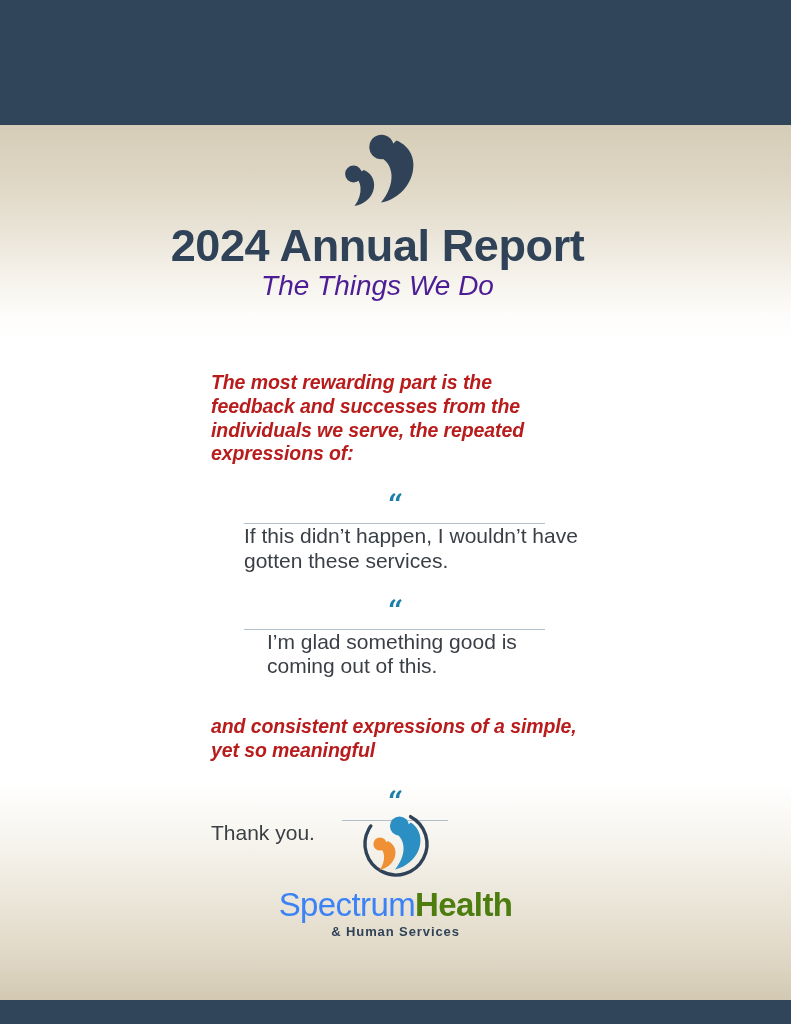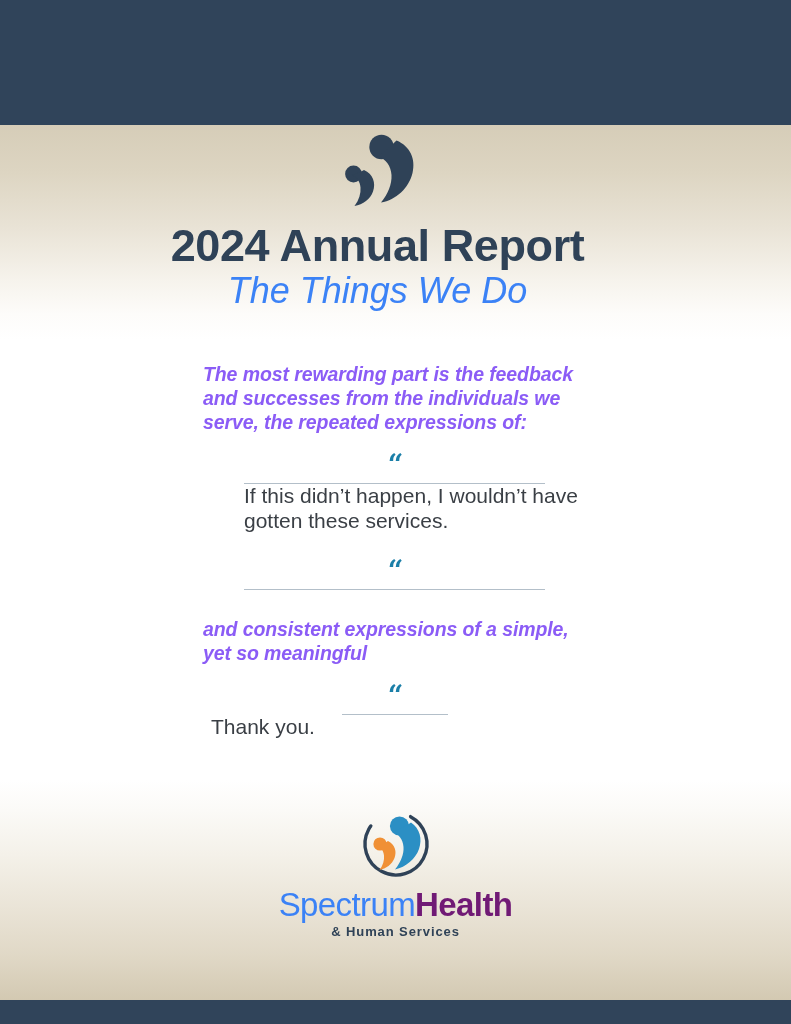--- a/index.html
+++ b/index.html
@@ -75,42 +75,42 @@
   .report-title {
     margin: 12px 0 0 0;
     font-size: 45px;
     font-weight: bold;
     color: #2f4257;
     letter-spacing: -0.4px;
     line-height: 1.05;
   }
   .report-subtitle {
     margin: 2px 0 0 0;
-    font-size: 36px;
+    font-size: 28px;
     font-style: italic;
     font-weight: normal;
-    color: #3b82f6;
+    color: #4c1d95;
     line-height: 1.1;
   }
 
   
   .content {
     position: absolute;
     left: 203px;
     top: 363px;
     width: 385px;
   }
 
   .lead, .closer {
     font-size: 19.5px;
     font-style: italic;
     font-weight: bold;
-    color: #8b5cf6;
+    color: #b91c1c;
     line-height: 1.22;
-    margin: 0;
+    margin: 8px;
     letter-spacing: -0.1px;
   }
 
   .quote-block { margin: 0; }
 
   .quote-rule-wrap {
     position: relative;
     height: 26px;
   }
   .quote-rule-wrap .qmark {
@@ -167,21 +167,21 @@
     font-size: 33px;
     line-height: 1;
     letter-spacing: -0.6px;
     white-space: nowrap;
   }
   .wm-spectrum {
     color: #3b82f6;
     font-weight: normal;
   }
   .wm-health {
-    color: #701a75;
+    color: #4d7c0f;
     font-weight: bold;
   }
   .tagline {
     margin: 3px 0 0 0;
     font-size: 13px;
     font-weight: bold;
     color: #2f4257;
     letter-spacing: 0.9px;
   }
 </style>
@@ -236,20 +236,21 @@
       <p class="quote-text quote-indent-1">If this didn’t happen, I wouldn’t have gotten these services.</p>
     </div>
 
     <div class="sp-2"></div>
 
     <div class="quote-block">
       <div class="quote-rule-wrap">
         <div class="qmark">“</div>
         <div class="rule rule-wide"></div>
       </div>
+      <p class="quote-text quote-indent-2">I’m glad something good is coming out of this.</p>
     </div>
 
     <div class="sp-3"></div>
 
     <p class="closer">and consistent expressions of a simple, yet so meaningful</p>
 
     <div class="sp-1"></div>
 
     <div class="quote-block">
       <div class="quote-rule-wrap">

